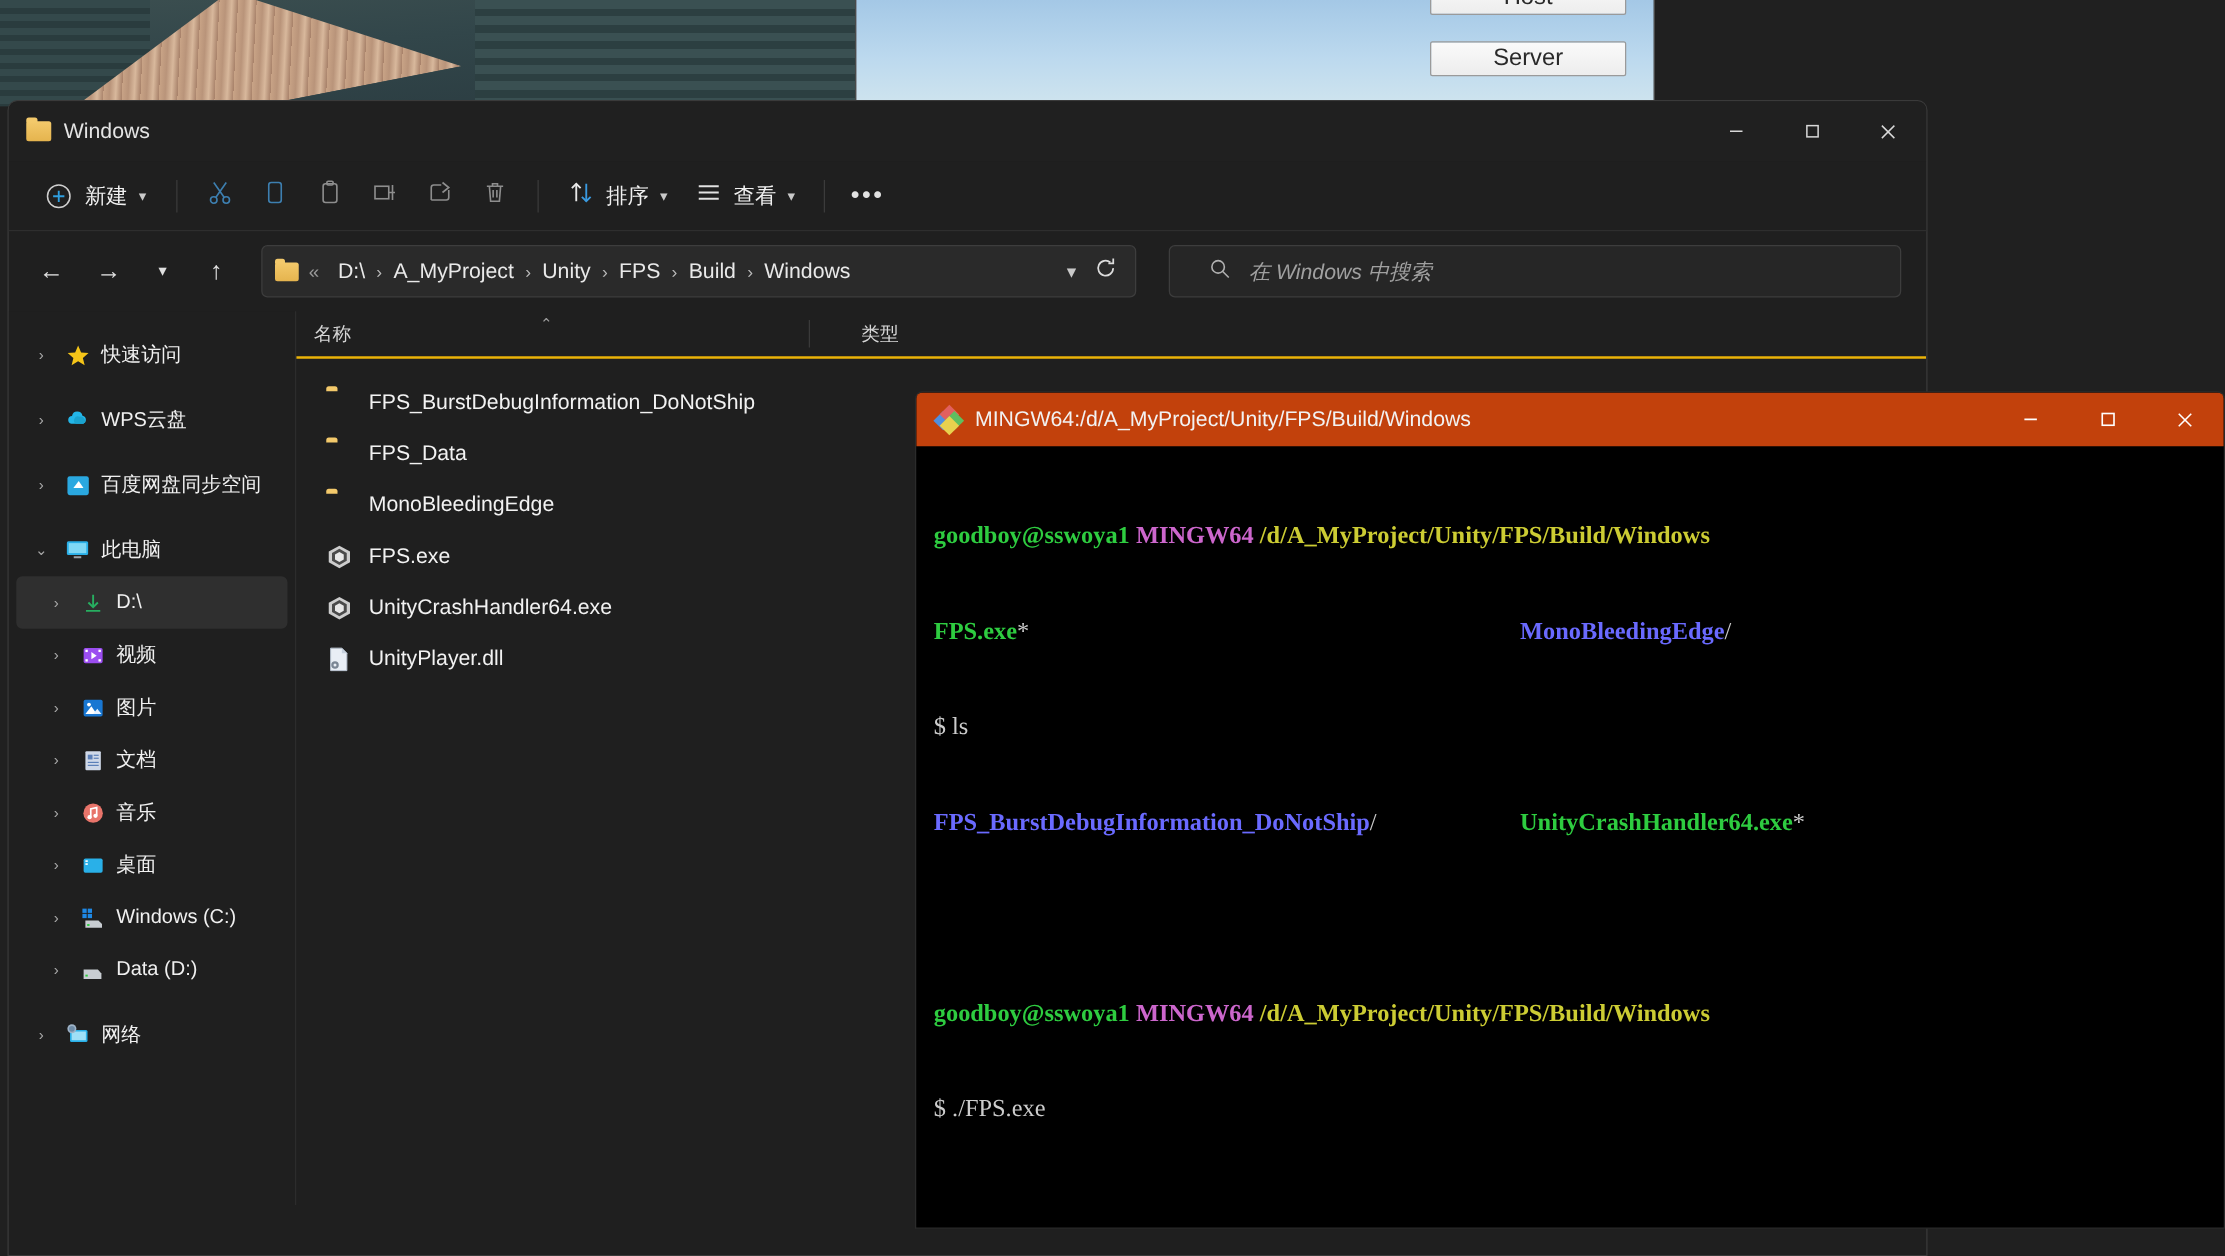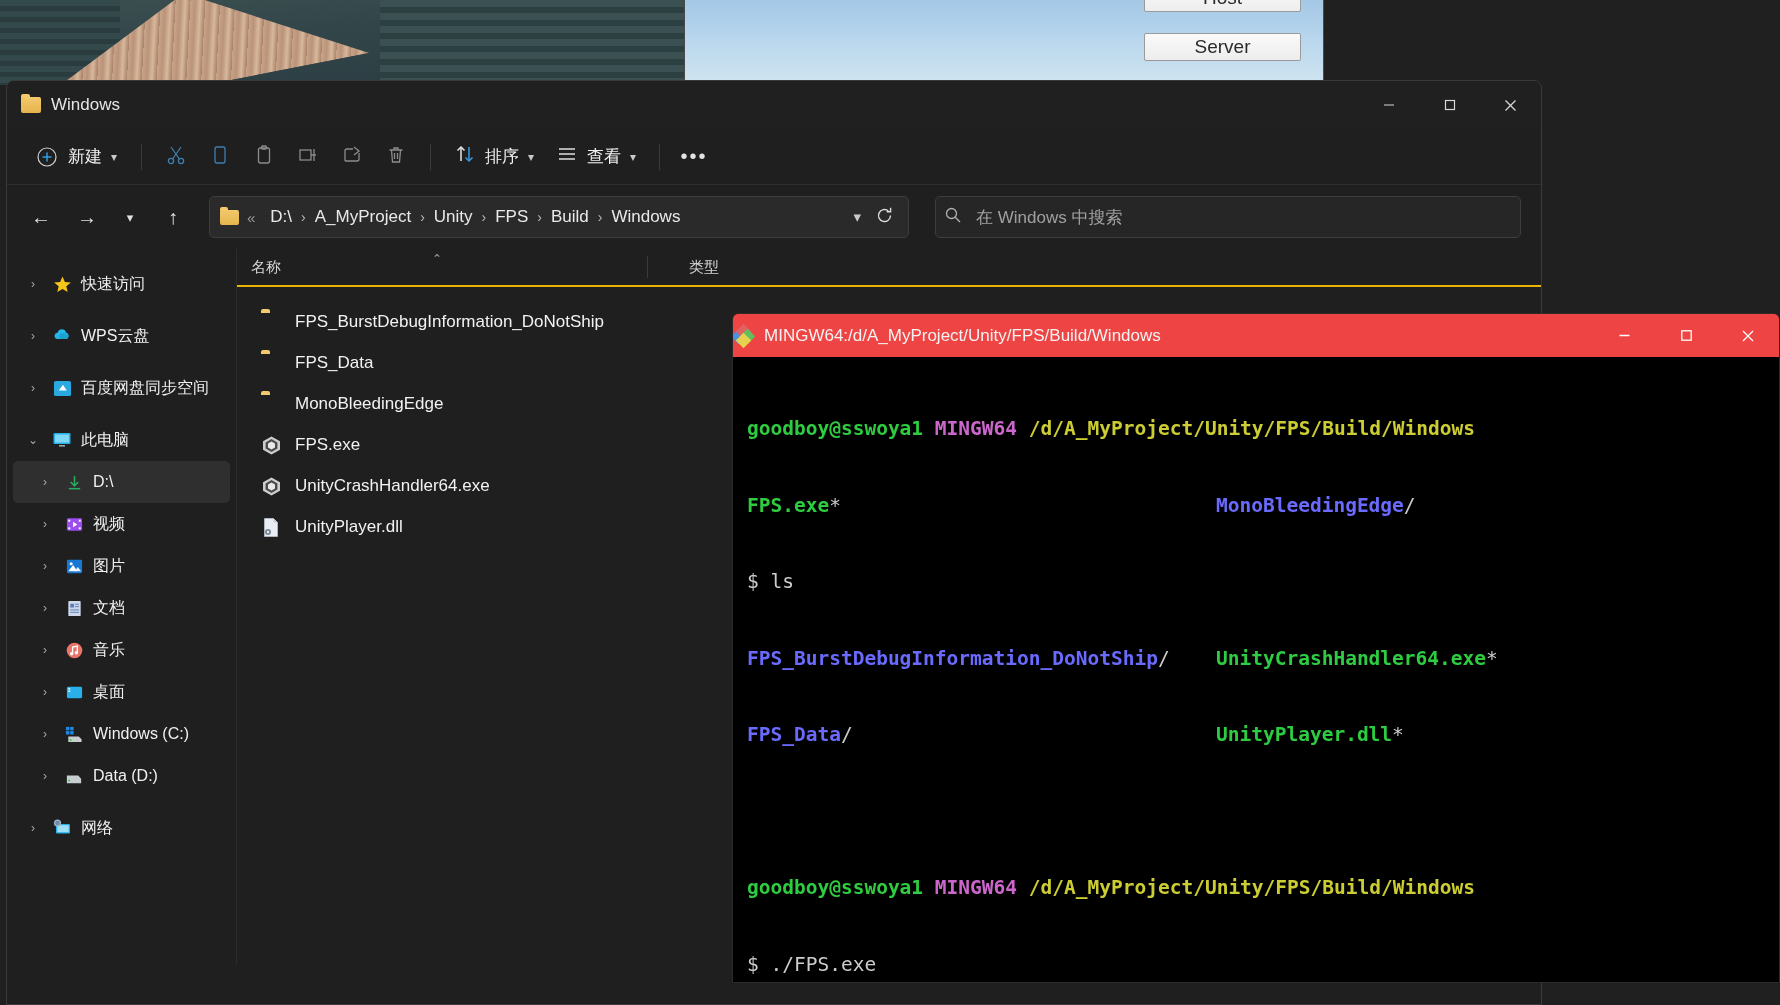--- a/index.html
+++ b/index.html
@@ -185,21 +185,21 @@
     border-radius:2px 2px 0 0; background:#f3c96b;
   }
   .crumbs { display: flex; align-items: center; gap: 2px; flex: 1; overflow: hidden; }
   .crumb { color: #e9e9e9; font-size: 17px; padding: 3px 5px; border-radius: 3px; white-space: nowrap; }
   .crumb-sep { color: #b9b9b9; font-size: 14px; padding: 0 2px; }
   .crumb-dd { color: #9a9a9a; font-size: 15px; margin-right: 2px; }
   .addr-right { display: flex; align-items: center; gap: 14px; padding-right: 4px; }
   .searchbar {
     flex: 1; height: 42px; margin-left: 16px; margin-right: 4px;
     background: #262626; border: 1px solid #3d3d3d; border-radius: 5px;
-    display: flex; align-items: center; padding: 0 8px; gap: 14px;
+    display: flex; align-items: center; padding: 0 31px; gap: 14px; font-style: italic;
   }
   .search-ph { color: #a0a0a0; font-size: 17px; }
 
   
   .ex-body { display: flex; height: 715px; }
   .ex-sidebar {
     width: 230px; background: #1f1f1f; border-right: 1px solid #2c2c2c;
     padding-top: 14px; overflow: hidden;
   }
   .side-item {
@@ -248,22 +248,22 @@
     border-radius:2px 2px 0 0; background:#f3c96b;
   }
 
   
   .term {
     position: absolute; left: 732px; top: 313px; width: 1048px; height: 670px;
     background: #000; border: 1px solid #2b2b2b; border-radius: 6px 6px 0 0;
     overflow: hidden;
   }
   .term-title {
-    height: 43px; display: flex; align-items: center; 
-    background: #ef4444; position: relative;
+    height: 43px; display: flex; align-items: center; padding-left: 16px;
+    background: #c2410c; position: relative;
   }
   .term-logo { width: 20px; height: 20px; position: relative; margin-right: 11px; flex:none; }
   .term-logo i {
     position: absolute; width: 11px; height: 11px; transform: rotate(45deg);
   }
   .term-logo .d1 { left: 0; top: 5px; background: #4f8fe0; }
   .term-logo .d2 { left: 5px; top: 0px; background: #e2605f; }
   .term-logo .d3 { left: 9px; top: 5px; background: #5fbf5f; }
   .term-logo .d4 { left: 5px; top: 9px; background: #e8d14e; }
   .term-title-text { color: #f2f2f2; font-size: 17px; }
@@ -277,21 +277,21 @@
     padding: 8px 0 0 14px;
     font-family: "DejaVu Sans Mono", "Liberation Mono", monospace;
     font-size: 19.5px; line-height: 25.5px;
     white-space: pre; color: #cccccc;
   }
   .c-green  { color: #2ecc40; font-weight: bold; }
   .c-purple { color: #cc66cc; font-weight: bold; }
   .c-yellow { color: #cccc33; font-weight: bold; }
   .c-blue   { color: #6a6aff; font-weight: bold; }
   .c-grey   { color: #cccccc; }
-  .term-line { display: block; }
+  .term-line { display: block; font-family: Liberation Serif, serif; }
   .ls-col { display: inline-block; }
   .ls-left { width: 469px; }
 </style>
 </head>
 <body>
 
 <div id="root">
 
   <div class="bg-layer">
     <div class="scene-left">
@@ -745,20 +745,19 @@
             </svg>
         </div>
       </div>
     </div>
 
     <div class="term-body">
       <span class="term-line"><span class="c-green">goodboy@sswoya1</span> <span class="c-purple">MINGW64</span> <span class="c-yellow">/d/A_MyProject/Unity/FPS/Build/Windows</span></span>
       <span class="term-line"><span class="ls-col ls-left"><span class="c-green">FPS.exe</span><span class="c-grey">*</span></span><span class="c-blue">MonoBleedingEdge</span><span class="c-grey">/</span></span>
       <span class="term-line"><span class="c-grey">$</span> <span class="c-grey">ls</span></span>
       <span class="term-line"><span class="ls-col ls-left"><span class="c-blue">FPS_BurstDebugInformation_DoNotShip</span><span class="c-grey">/</span></span><span class="c-green">UnityCrashHandler64.exe</span><span class="c-grey">*</span></span>
-      <span class="term-line"><span class="ls-col ls-left"><span class="c-blue">FPS_Data</span><span class="c-grey">/</span></span><span class="c-green">UnityPlayer.dll</span><span class="c-grey">*</span></span>
       <span class="term-line">&nbsp;</span>
       <span class="term-line"><span class="c-green">goodboy@sswoya1</span> <span class="c-purple">MINGW64</span> <span class="c-yellow">/d/A_MyProject/Unity/FPS/Build/Windows</span></span>
       <span class="term-line"><span class="c-grey">$</span> <span class="c-grey">./FPS.exe</span></span>
     </div>
   </div>
 
 </div>
 
 </body></html>

